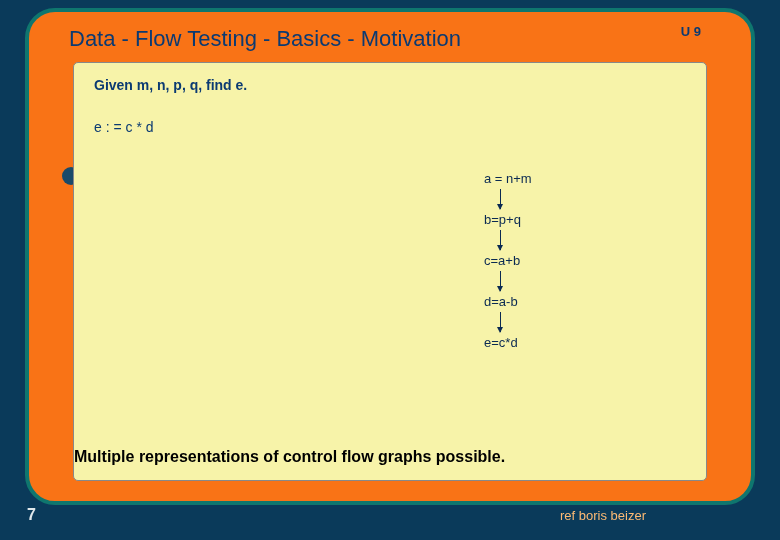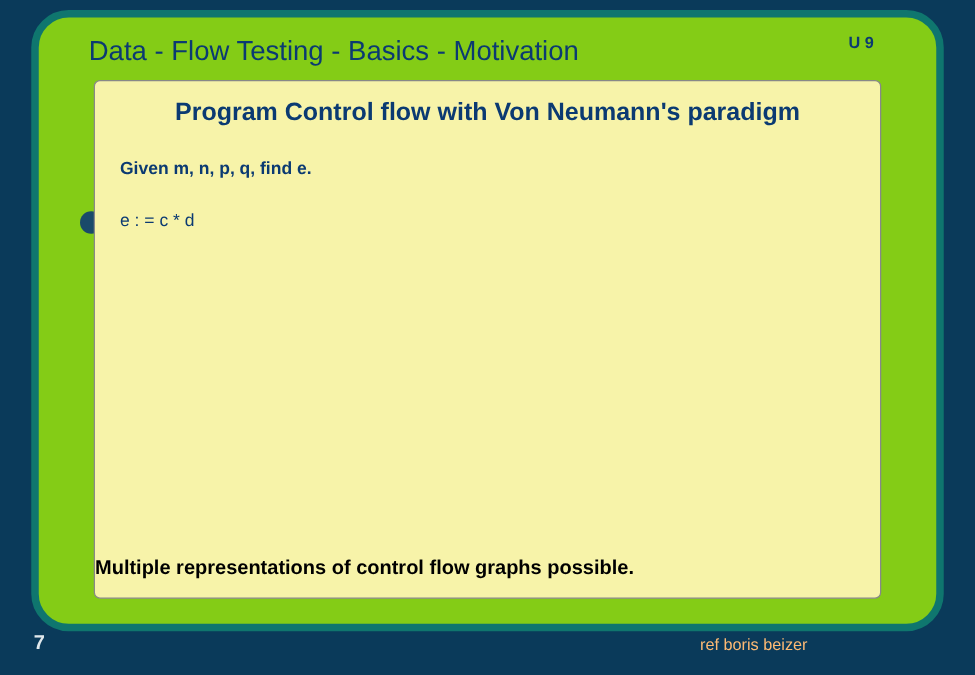--- a/index.html
+++ b/index.html
@@ -10,23 +10,23 @@
       font-family: Arial, Helvetica, sans-serif;
       position: relative;
       overflow: hidden;
     }
     .slide-outer {
       position: absolute;
       top: 8px;
       left: 25px;
       right: 25px;
       bottom: 35px;
-      background: #84cc16;
+      background: #f97316;
       border-radius: 30px;
-      border: 6px solid #0f766e;
+      border: 4px solid #0f766e;
     }
     .header {
       position: absolute;
       top: 14px;
       left: 40px;
       right: 40px;
       font-size: 22px;
       color: #0b3a72;
     }
     .header-badge {
@@ -148,24 +148,34 @@
   </style>
 </head>
 <body>
 
 <div class="slide-outer">
   <div class="header">Data - Flow Testing   -  Basics  - Motivation</div>
   <div class="header-badge">U 9</div>
   <div class="bullet-dot"></div>
 
   <div class="content-box">
-    <div class="content-title">Program Control flow with Von Neumann's paradigm</div>
     <div class="given">Given m, n, p, q, find e.</div>
 
     <div class="assignment-e">e : = c * d</div>
 
+    <div class="flow-col">
+      <div class="flow-step">a = n+m</div>
+      <span class="arrow"></span>
+      <div class="flow-step">b=p+q</div>
+      <span class="arrow"></span>
+      <div class="flow-step">c=a+b</div>
+      <span class="arrow"></span>
+      <div class="flow-step">d=a-b</div>
+      <span class="arrow"></span>
+      <div class="flow-step">e=c*d</div>
+    </div>
 
     <div class="footer-note">Multiple representations of control flow graphs possible.</div>
   </div>
 </div>
 
 <div class="ref-text">ref boris beizer</div>
 <div class="page-num">7</div>
 
 </body></html>

